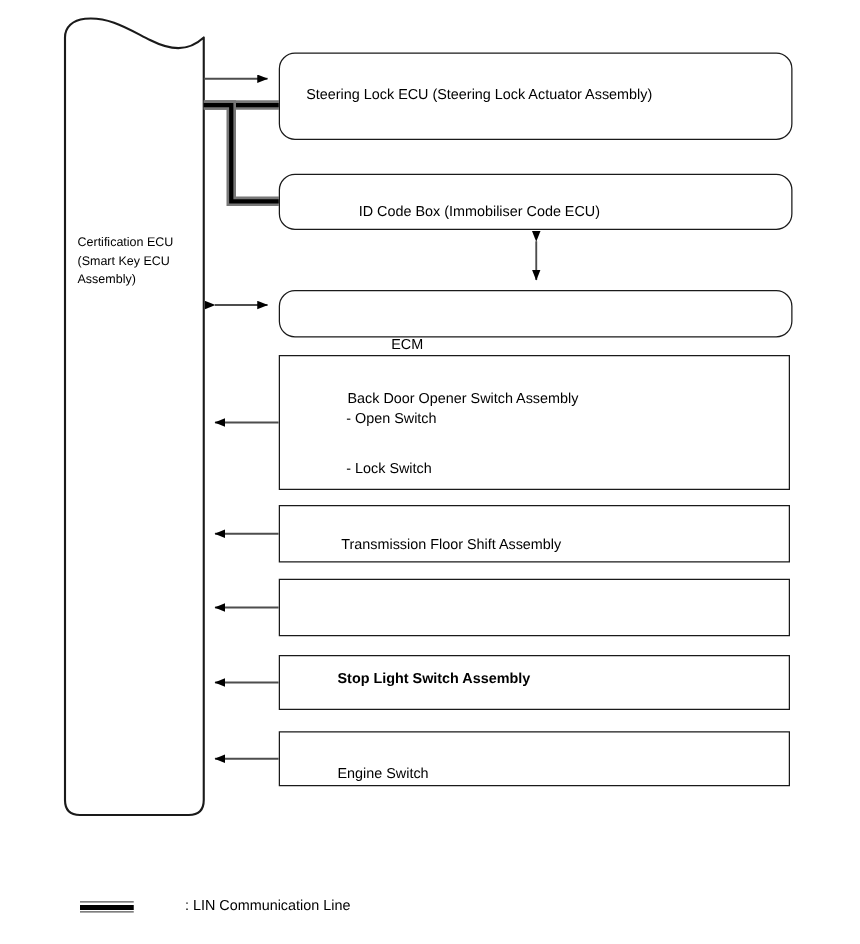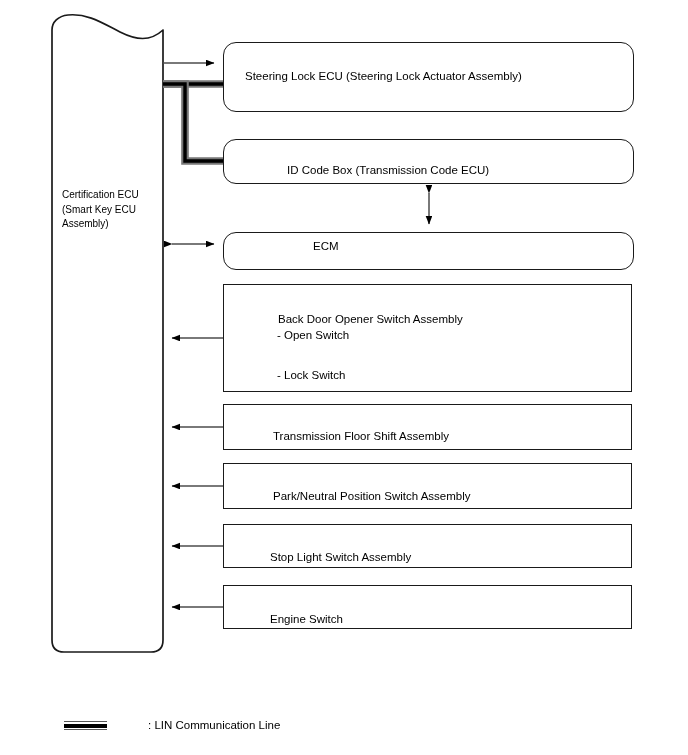--- a/index.html
+++ b/index.html
@@ -158,38 +158,37 @@
       <line x1="223" y1="607" x2="172" y2="607" stroke="#4d4d4d" stroke-width="1.5" marker-end="url(#arrowL)"></line>
     </g>
   </svg>
 
   <div class="trunk-label">Certification ECU (Smart Key ECU Assembly)</div>
 
   <div class="node-box rounded" style="left:223px; top:42px; width:411px; height:70px;"></div>
   <div class="node-label" style="left:245px; top:50px;">Steering Lock ECU (Steering Lock Actuator Assembly)</div>
 
   <div class="node-box rounded" style="left:223px; top:139px; width:411px; height:45px;"></div>
-  <div class="node-label" style="left:287px; top:144px;">ID Code Box (Transmission Code ECU)</div>
+  <div class="node-label" style="left:287px; top:144px;">ID Code Box (Immobiliser Code ECU)</div>
 
   <div class="node-box rounded" style="left:223px; top:232px; width:411px; height:38px;"></div>
-  <div class="node-label" style="left:292px; top:220px;padding-left:21px;">ECM</div>
+  <div class="node-label" style="left:292px; top:250px;padding-left:21px;">ECM</div>
 
   <div class="node-box" style="left:223px; top:284px; width:409px; height:108px;"></div>
   <div class="node-label" style="left:278px; top:293px;">Back Door Opener Switch Assembly</div>
   <div class="node-label" style="left:277px; top:309px;">- Open Switch</div>
   <div class="node-label" style="left:277px; top:349px;">- Lock Switch</div>
 
   <div class="node-box" style="left:223px; top:404px; width:409px; height:46px;"></div>
   <div class="node-label" style="left:273px; top:410px;">Transmission Floor Shift Assembly</div>
 
   <div class="node-box" style="left:223px; top:463px; width:409px; height:46px;"></div>
-  <div class="node-label" style="left:273px; top:470px;">Park/Neutral Position Switch Assembly</div>
 
   <div class="node-box" style="left:223px; top:524px; width:409px; height:44px;"></div>
-  <div class="node-label" style="left:270px; top:531px;">Stop Light Switch Assembly</div>
+  <div class="node-label" style="left:270px; top:517px;font-weight:bold;">Stop Light Switch Assembly</div>
 
   <div class="node-box" style="left:223px; top:585px; width:409px; height:44px;"></div>
   <div class="node-label" style="left:270px; top:593px;text-align:right;">Engine Switch</div>
 
   <div class="legend">
     <span class="legend-symbol">
       <span class="bar-thin top"></span>
       <span class="bar-thick"></span>
       <span class="bar-thin bottom"></span>
     </span>

